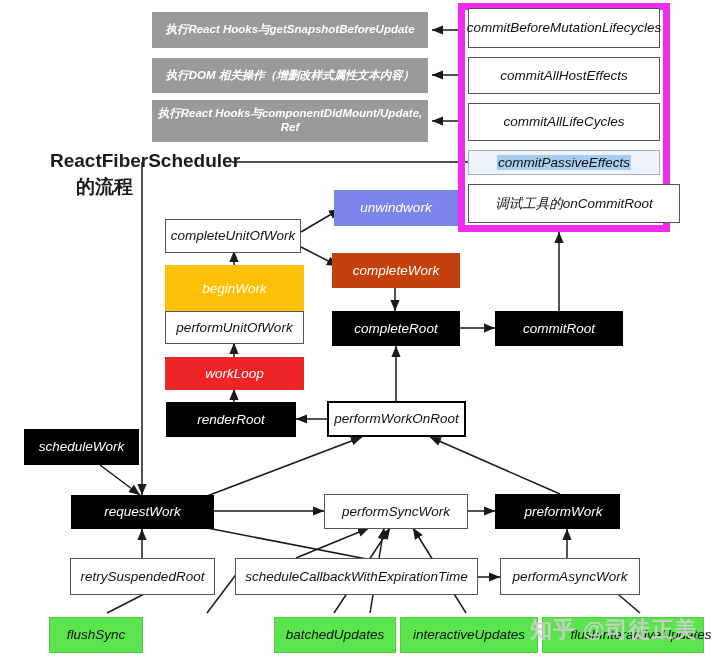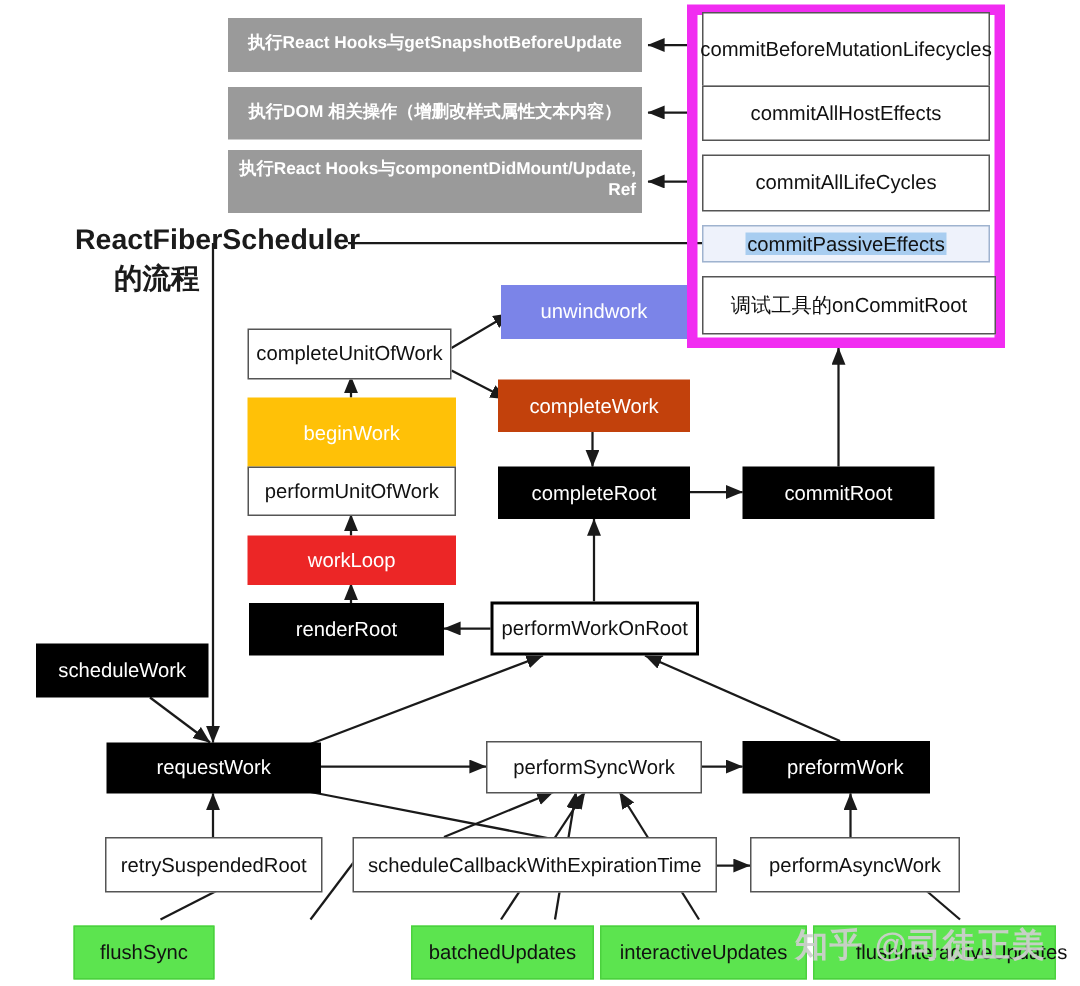--- a/index.html
+++ b/index.html
@@ -20,28 +20,29 @@
     left: 0; top: 0;
     width: 720px; height: 657px;
     pointer-events: none;
   }
   .node {
     position: absolute;
     box-sizing: border-box;
     display: flex;
     align-items: center;
     justify-content: center;
-    text-align: right;
+    text-align: center;
     line-height: 1.18;
     font-size: 13.5px;
     color: #111111;
     background: #ffffff;
     border: 1px solid #555555;
     z-index: 3;
     padding: 2px 4px;
+    font-style: italic;
   }
   .node.black {
     background: #000000;
     color: #ffffff;
     border: none;
   }
   .node.gray {
     background: #9a9a9a;
     color: #ffffff;
     border: none;
@@ -179,33 +180,33 @@
       <path d="M207,613 L247,560" marker-end="url(#ah)"></path>
       <path d="M334,613 L390,528" marker-end="url(#ah)"></path>
       <path d="M466,613 L413,528" marker-end="url(#ah)"></path>
       <path d="M640,613 L578,560" marker-end="url(#ah)"></path>
       <path d="M370,613 L384,528" marker-end="url(#ah)"></path>
     </g>
   </svg>
 
   <div class="pink-group" style="left:458px; top:3px; width:212px; height:229px;"></div>
 
-  <div class="node" style="left:468px; top:8px; width:192px; height:50px;">
+  <div class="node" style="left:468px; top:8px; width:192px; height:40px;">
     <span>commitBeforeMutationLifecycles</span>
   </div>
   <div class="node" style="left:468px; top:57px; width:192px; height:37px;">
     <span>commitAllHostEffects</span>
   </div>
   <div class="node" style="left:468px; top:103px; width:192px; height:38px;">
     <span>commitAllLifeCycles</span>
   </div>
   <div class="node highlighted-inner" style="left:468px; top:150px; width:192px; height:25px;">
     <span class="sel">commitPassiveEffects</span>
   </div>
-  <div class="node" style="left:468px; top:184px; width:196px; height:39px;">
+  <div class="node" style="left:468px; top:184px; width:212px; height:39px;">
     <span>调试工具的onCommitRoot</span>
   </div>
 
   <div class="node gray" style="left:152px; top:12px; width:276px; height:36px;">
     <span>执行React Hooks与getSnapshotBeforeUpdate</span>
   </div>
   <div class="node gray" style="left:152px; top:58px; width:276px; height:35px;">
     <span>执行DOM 相关操作（增删改样式属性文本内容）</span>
   </div>
   <div class="node gray" style="left:152px; top:100px; width:276px; height:42px;">

